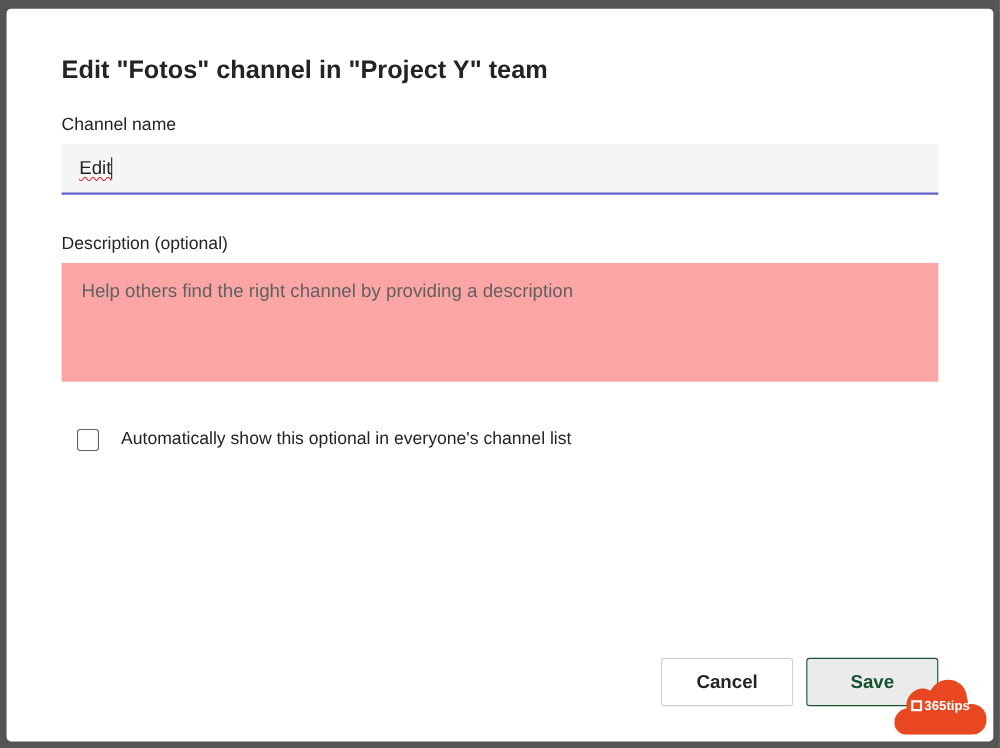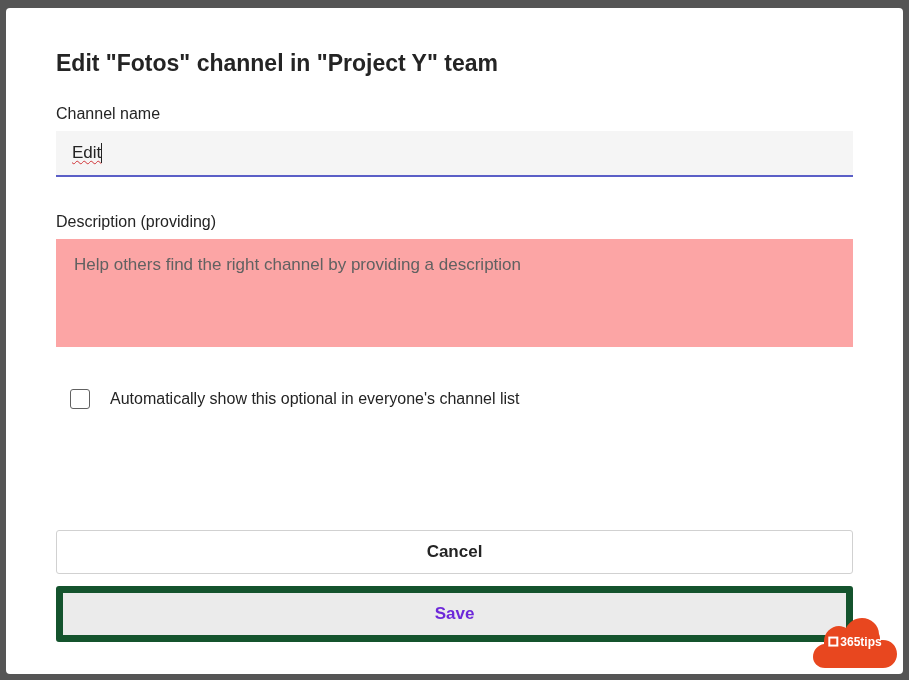--- a/index.html
+++ b/index.html
@@ -111,40 +111,39 @@
     }
     .checkbox-label {
       font-size: 16px;
       color: #242424;
     }
     .dialog-footer {
       margin-top: auto;
       display: flex;
       justify-content: flex-end;
       gap: 12px;
-      flex-direction: column;
     }
     .btn {
       padding: 11px 26px;
       font-size: 17px;
       font-weight: 600;
       font-family: inherit;
       border-radius: 3px;
       cursor: pointer;
       min-width: 120px;
     }
     .btn-secondary {
       background: #fff;
       color: #242424;
       border: 1px solid #d1d1d1;
     }
     .btn-primary {
       background: #ebebeb;
-      color: #6d28d9;
-      border: 7px solid #14532d;
+      color: #14532d;
+      border: 1px solid #14532d;
       cursor: default;
     }
     .watermark {
       position: absolute;
       right: 12px;
       bottom: 12px;
       z-index: 10;
     }
     .watermark svg {
       display: block;
@@ -183,21 +182,21 @@
 
   <label class="field-label">Channel name</label>
   <div class="text-input-wrap">
     <input type="text" class="text-input" value="" style="color: transparent; caret-color: transparent;">
     <div class="input-display">
       <span class="spell-underline">Edit</span><span class="caret"></span>
     </div>
   </div>
 
   <div class="textarea-wrap">
-    <label class="field-label">Description (providing)</label>
+    <label class="field-label">Description (optional)</label>
     <textarea class="textarea" placeholder="Help others find the right channel by providing a description" style=""></textarea>
   </div>
 
   <div class="checkbox-row">
     <div class="checkbox"></div>
     <span class="checkbox-label">Automatically show this optional in everyone's channel list</span>
   </div>
 
   <div class="dialog-footer">
     <button class="btn btn-secondary">Cancel</button>

